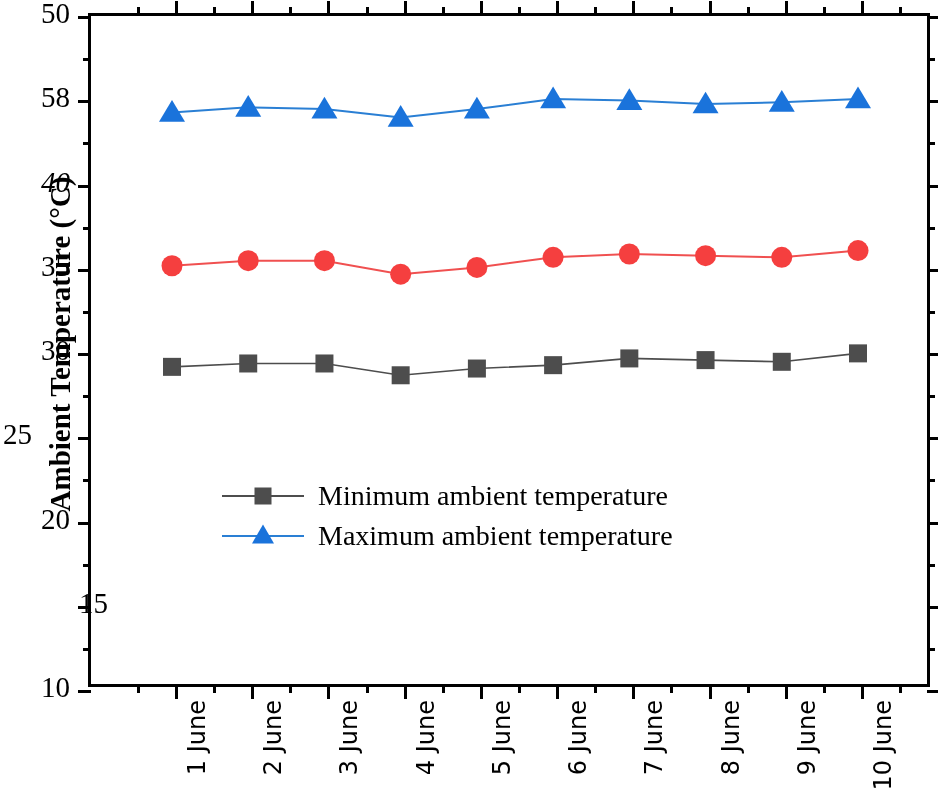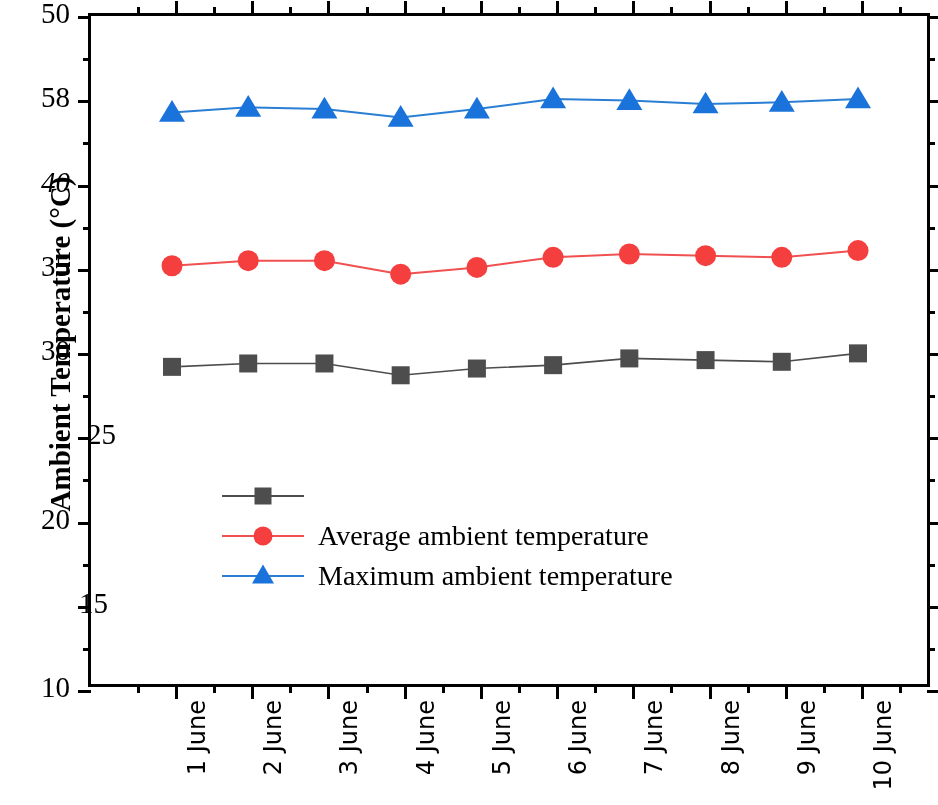--- a/index.html
+++ b/index.html
@@ -223,21 +223,21 @@
 <div id="figure">
 
   <div id="ylabel">Ambient Temperature (°C)</div>
 
   <div id="y-tick-labels">
       <div class="ylabel-txt" style="top: 13px; right: 850px; position: absolute;">50</div>
       <div class="ylabel-txt" style="top: 97.25px; right: 850px; position: absolute;">58</div>
       <div class="ylabel-txt" style="top: 181.5px; right: 850px; position: absolute; font-style: italic;">40</div>
       <div class="ylabel-txt" style="top: 265.75px; right: 850px; position: absolute;">35</div>
       <div class="ylabel-txt" style="top: 350px; right: 850px; position: absolute;">30</div>
-      <div class="ylabel-txt" style="top: 434.25px; right: 804px; position: absolute;">25</div>
+      <div class="ylabel-txt" style="top: 434.25px; right: 888px; position: absolute;">25</div>
       <div class="ylabel-txt" style="top: 518.5px; right: 850px; position: absolute;">20</div>
       <div class="ylabel-txt" style="top: 602.75px; right: 812px; position: absolute;">15</div>
       <div class="ylabel-txt" style="top: 687px; right: 850px; position: absolute;">10</div>
     </div>
 
   <div id="plot-frame">
     <div id="y-ticks">
         <div class="ytick-major" style="top: 0px;"></div>
         <div class="ytick-major-r" style="top: 0px;"></div>
         <div class="ytick-major" style="top: 84.25px;"></div>
@@ -378,29 +378,23 @@
       </g>
   </svg>
 
   <div id="legend">
 
     <div class="legend-row">
       <span class="legend-key">
         <span class="legend-line" style="border-top:2px solid #4d4d4d;"></span>
         <span class="legend-mark mark-square"></span>
       </span>
+      <span class="legend-label">Minimum ambient temperature</span>
     </div>
 
-    <div class="legend-row">
-      <span class="legend-key">
-        <span class="legend-line" style="border-top:2px solid #f05050;"></span>
-        <span class="legend-mark mark-circle"></span>
-      </span>
-      <span class="legend-label">Average ambient temperature</span>
-    </div>
 
     <div class="legend-row">
       <span class="legend-key">
         <span class="legend-line" style="border-top:2px solid #2a7fd4;"></span>
         <span class="legend-mark mark-triangle"></span>
       </span>
       <span class="legend-label">Maximum ambient temperature</span>
     </div>
 
   </div>

